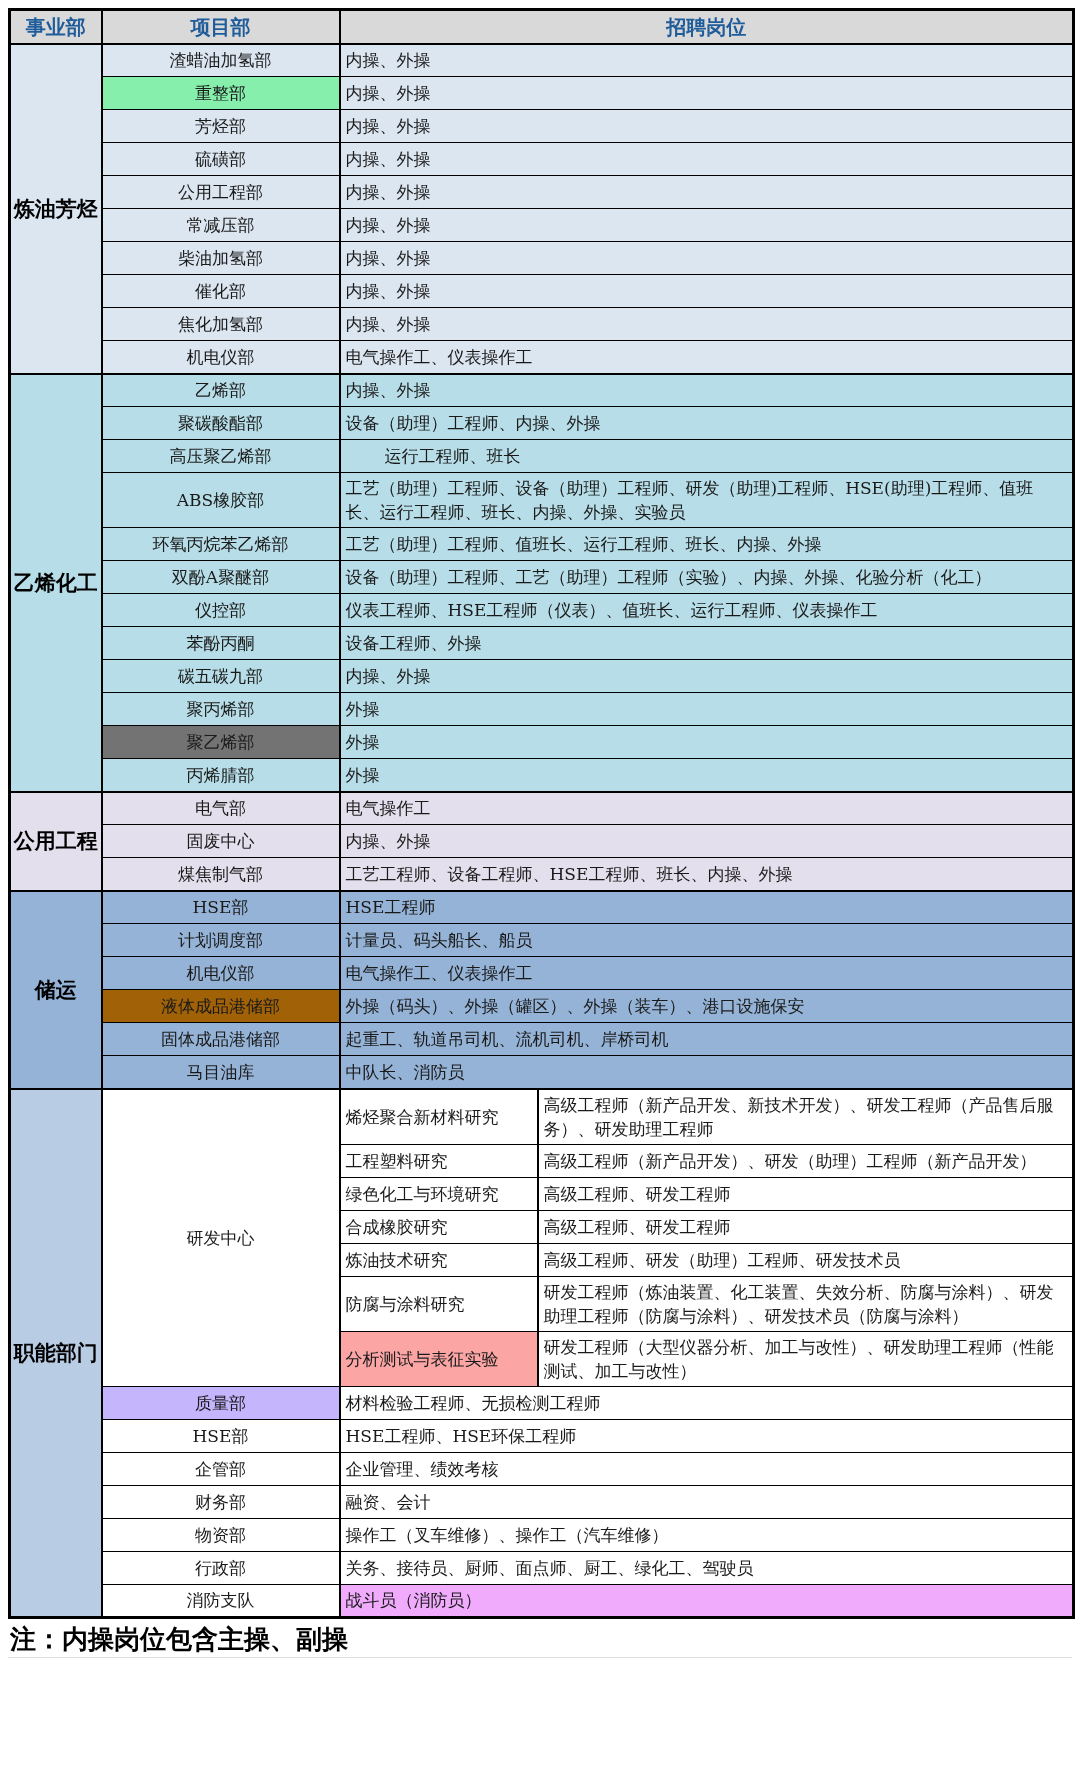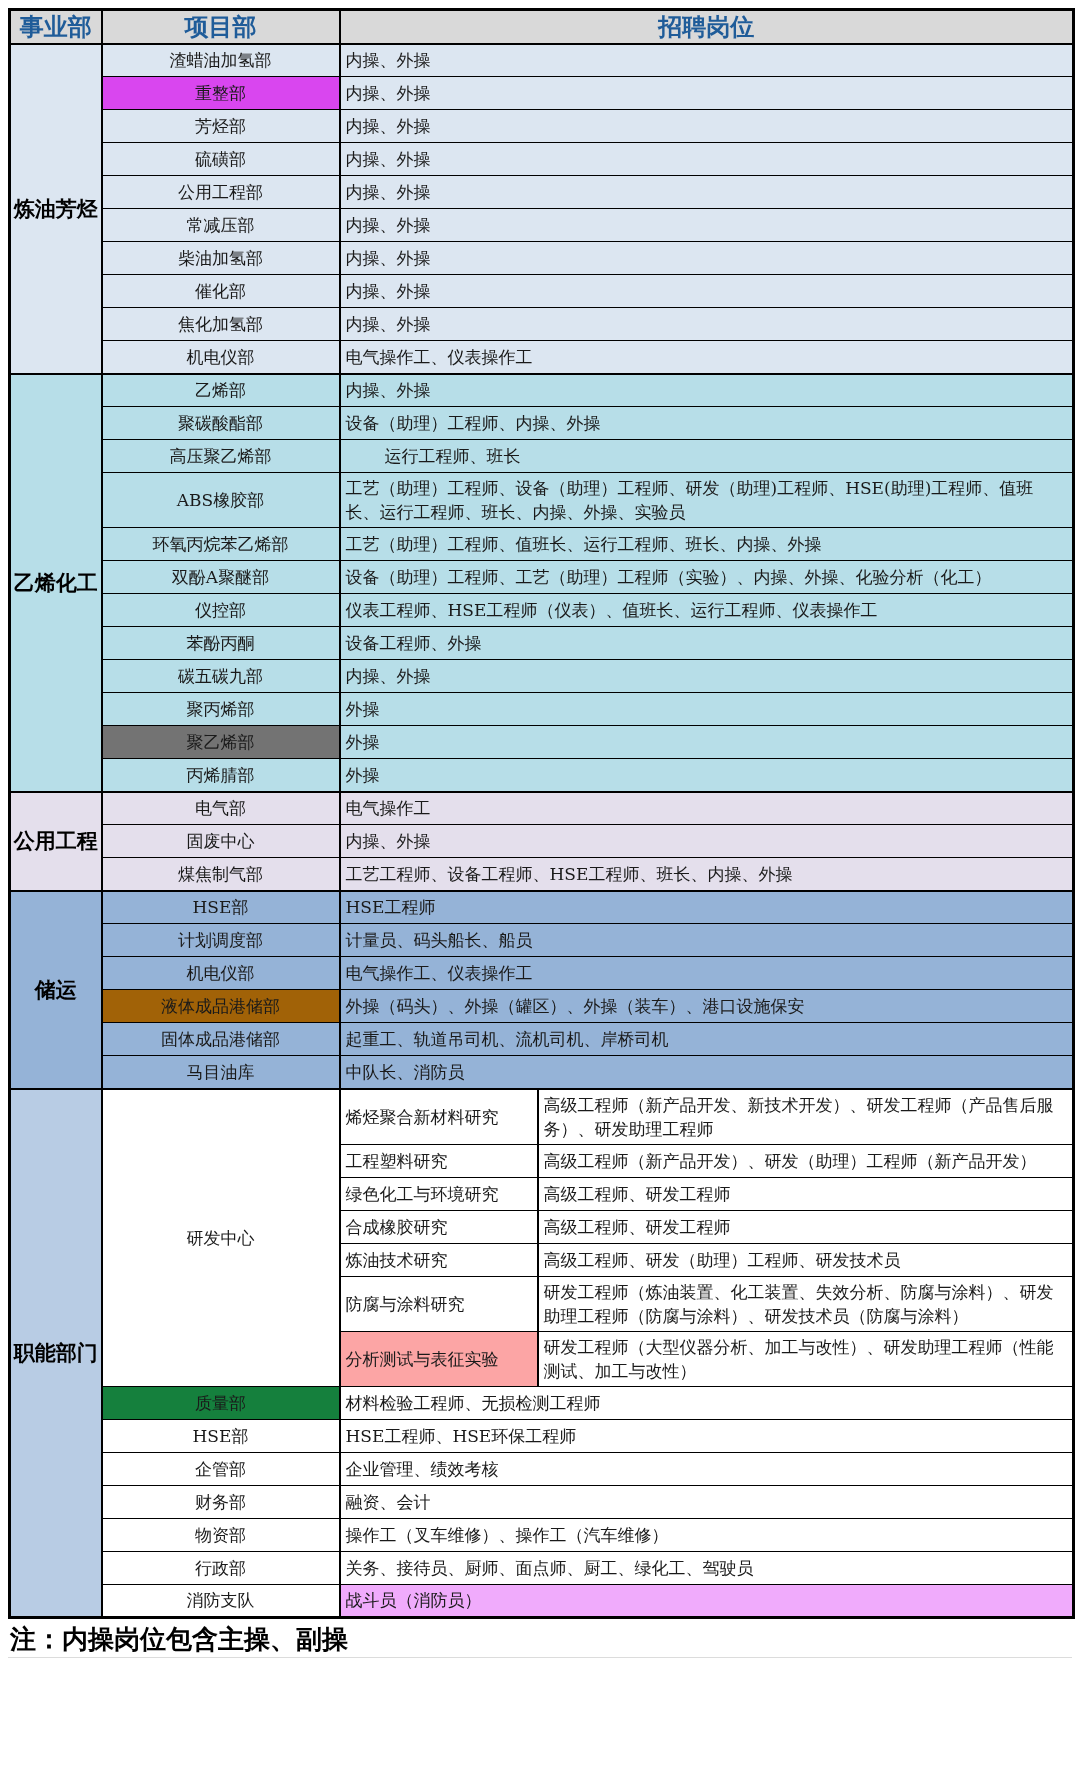--- a/index.html
+++ b/index.html
@@ -30,21 +30,21 @@
     font-size:17px;
     line-height:24px;
     vertical-align:middle;
     word-break:break-all;
     box-sizing:border-box;
   }
   td { height:33px; }
 
   thead th {
     font-weight:bold;
-    font-size:24px;
+    font-size:20px;
     text-align:center;
     border-bottom-width:2.5px;
     height:34px;
     padding:2px 6px;
   }
   tr.section-start td { border-top-width:2.5px; }
 
   td.division-cell {
     font-weight:bold;
     font-size:21px;
@@ -87,21 +87,21 @@
         <th colspan="2" style="background: rgb(217, 217, 217); color: rgb(31, 92, 153);">招聘岗位</th>
       </tr>
     </thead>
     <tbody id="table-body">
         <tr class="section-start">
           <td class="division-cell" rowspan="10" style="background: rgb(220, 230, 241);">炼油芳烃</td>
           <td class="department-cell" style="background: rgb(220, 230, 241);">渣蜡油加氢部</td>
           <td class="positions-cell" colspan="2" style="background: rgb(220, 230, 241);">内操、外操</td>
         </tr>
         <tr>
-          <td class="department-cell" style="background: #d946ef; margin-top: 48px;">重整部</td>
+          <td class="department-cell" style="background: #86efac; margin-top: 48px;">重整部</td>
           <td class="positions-cell" colspan="2" style="background: rgb(220, 230, 241);">内操、外操</td>
         </tr>
         <tr>
           <td class="department-cell" style="background: rgb(220, 230, 241);">芳烃部</td>
           <td class="positions-cell" colspan="2" style="background: rgb(220, 230, 241);">内操、外操</td>
         </tr>
         <tr>
           <td class="department-cell" style="background: rgb(220, 230, 241);">硫磺部</td>
           <td class="positions-cell" colspan="2" style="background: rgb(220, 230, 241);">内操、外操</td>
         </tr>
@@ -240,21 +240,21 @@
         </tr>
         <tr>
           <td class="research-area-cell" style="background: rgb(255, 255, 255);">防腐与涂料研究</td>
           <td class="positions-cell" style="background: rgb(255, 255, 255);">研发工程师（炼油装置、化工装置、失效分析、防腐与涂料）、研发助理工程师（防腐与涂料）、研发技术员（防腐与涂料）</td>
         </tr>
         <tr>
           <td class="research-area-cell" style="background: #fca5a5;">分析测试与表征实验</td>
           <td class="positions-cell" style="background: rgb(255, 255, 255);">研发工程师（大型仪器分析、加工与改性）、研发助理工程师（性能测试、加工与改性）</td>
         </tr>
         <tr>
-          <td class="department-cell" style="background: #15803d;">质量部</td>
+          <td class="department-cell" style="background: #c4b5fd;">质量部</td>
           <td class="positions-cell" colspan="2" style="background: rgb(255, 255, 255);">材料检验工程师、无损检测工程师</td>
         </tr>
         <tr>
           <td class="department-cell" style="background: rgb(255, 255, 255);">HSE部</td>
           <td class="positions-cell" colspan="2" style="background: rgb(255, 255, 255);">HSE工程师、HSE环保工程师</td>
         </tr>
         <tr>
           <td class="department-cell" style="background: rgb(255, 255, 255);">企管部</td>
           <td class="positions-cell" colspan="2" style="background: rgb(255, 255, 255);">企业管理、绩效考核</td>
         </tr>

